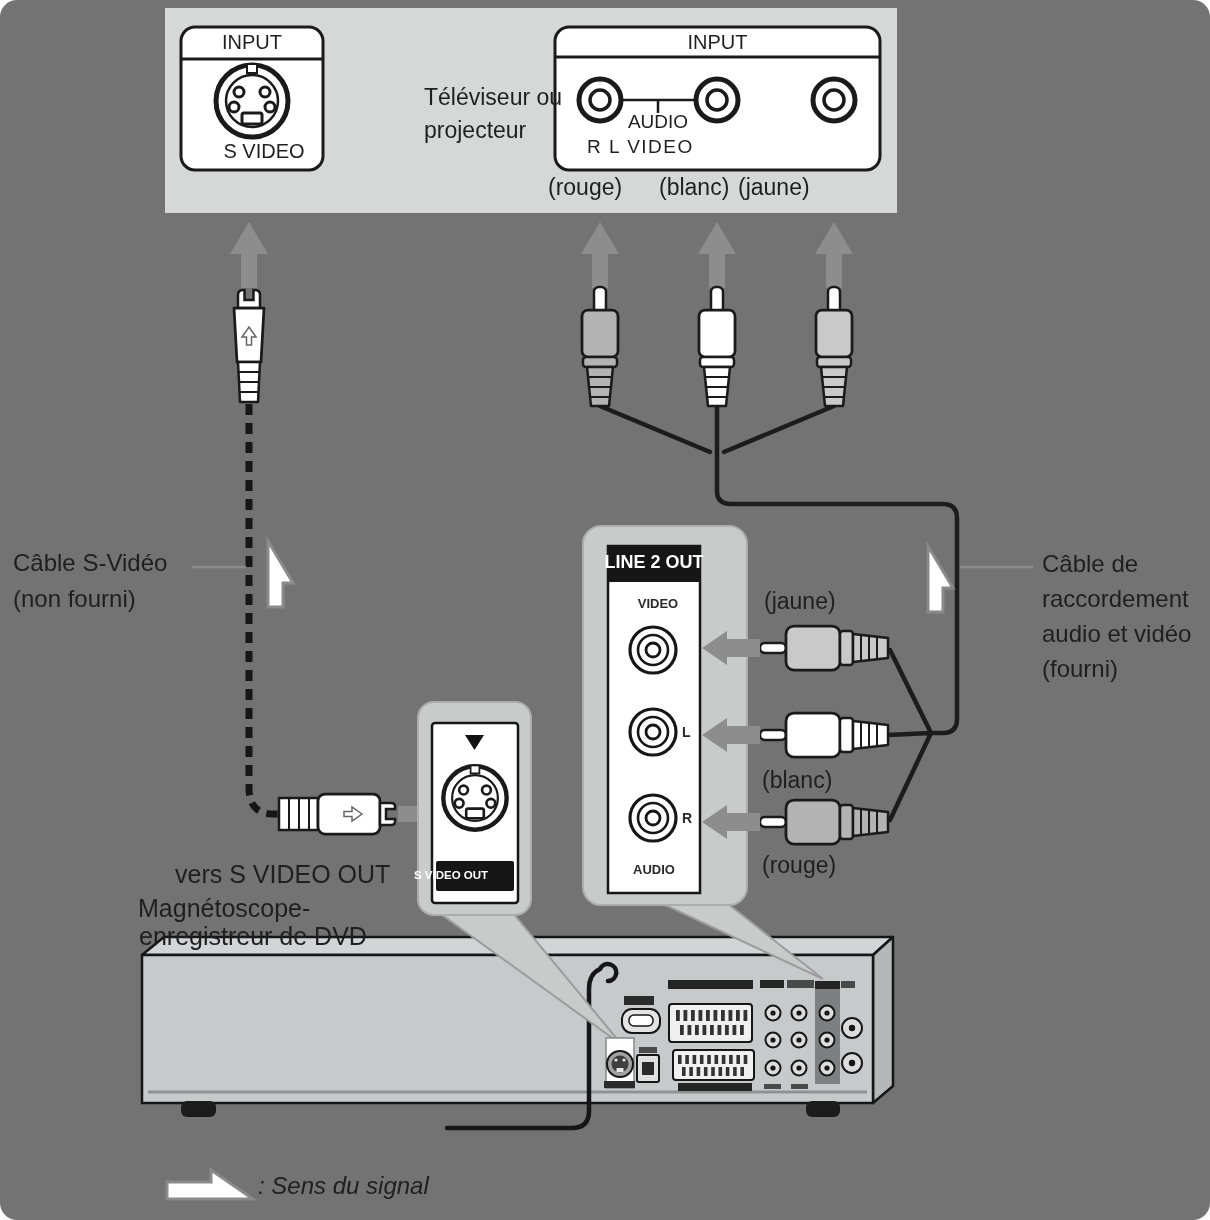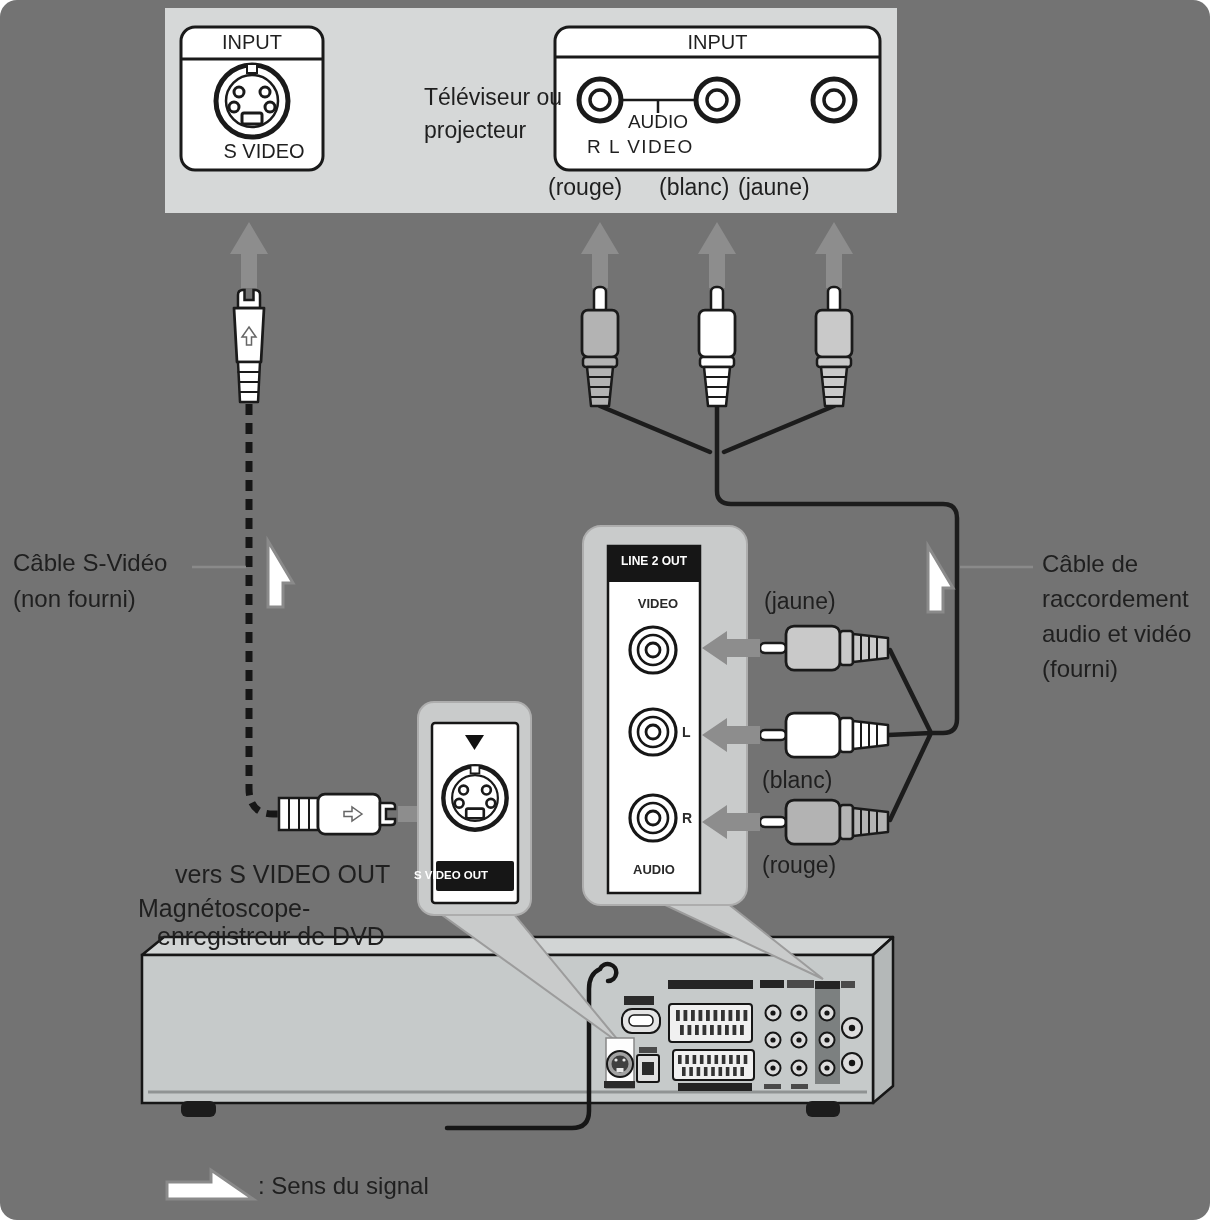--- a/index.html
+++ b/index.html
@@ -296,31 +296,31 @@
 <div class="t" style="left:738px;top:174px;font-size:23px;">(jaune)</div>
 
 <div class="t" style="left:13px;top:549px;font-size:24px;">Câble S-Vidéo</div>
 <div class="t" style="left:13px;top:585px;font-size:24px;">(non fourni)</div>
 
 <div class="t" style="left:1042px;top:550px;font-size:24px;">Câble de</div>
 <div class="t" style="left:1042px;top:585px;font-size:24px;text-align:right;">raccordement</div>
 <div class="t" style="left:1042px;top:620px;font-size:24px;">audio et vidéo</div>
 <div class="t" style="left:1042px;top:655px;font-size:24px;">(fourni)</div>
 
-<div class="t b w flexc" style="left:608px;top:546px;width:92px;height:32px;font-size:12px;">LINE 2 OUT</div>
+<div class="t b w flexc" style="left:608px;top:546px;width:92px;height:32px;font-size:18px;">LINE 2 OUT</div>
 <div class="t b c" style="left:608px;top:597px;width:100px;font-size:13px;color:#2a2a2a;">VIDEO</div>
 <div class="t b" style="left:682px;top:724px;font-size:14px;color:#2a2a2a;">L</div>
 <div class="t b" style="left:682px;top:810px;font-size:14px;color:#2a2a2a;">R</div>
 <div class="t b c" style="left:608px;top:863px;width:92px;font-size:13px;color:#2a2a2a;">AUDIO</div>
 
 <div class="t" style="left:764px;top:588px;font-size:23px;">(jaune)</div>
 <div class="t" style="left:762px;top:767px;font-size:23px;">(blanc)</div>
 <div class="t" style="left:762px;top:852px;font-size:23px;">(rouge)</div>
 
 <div class="t b w flexc" style="left:412px;top:861px;width:78px;height:30px;font-size:11.5px;">S VIDEO OUT</div>
 
 <div class="t" style="left:175px;top:860px;font-size:25px;">vers S VIDEO OUT</div>
 <div class="t" style="left:138px;top:894px;font-size:25px;">Magnétoscope-</div>
-<div class="t" style="left:157px;top:922px;font-size:25px;text-align:right;">enregistreur de DVD</div>
-
-<div class="t" style="left:258px;top:1172px;font-size:24px;">: Sens du signal</div>
+<div class="t" style="left:139px;top:922px;font-size:25px;text-align:right;">enregistreur de DVD</div>
+
+<div class="t" style="left:258px;top:1172px;font-size:24px;font-style:italic;">: Sens du signal</div>
 
 </div>
 
 </body></html>

